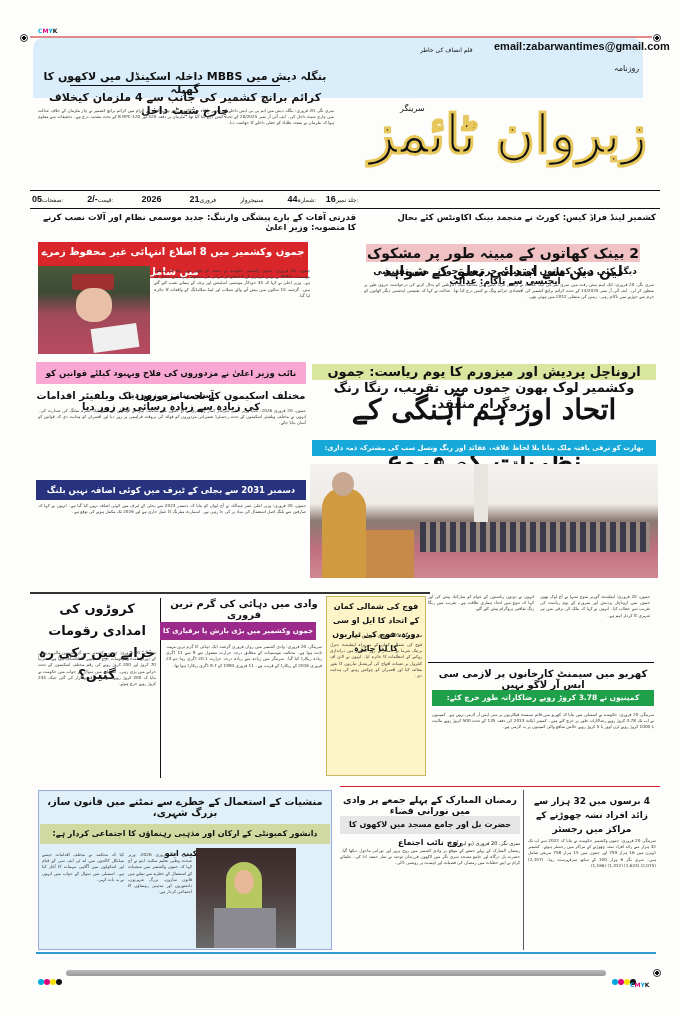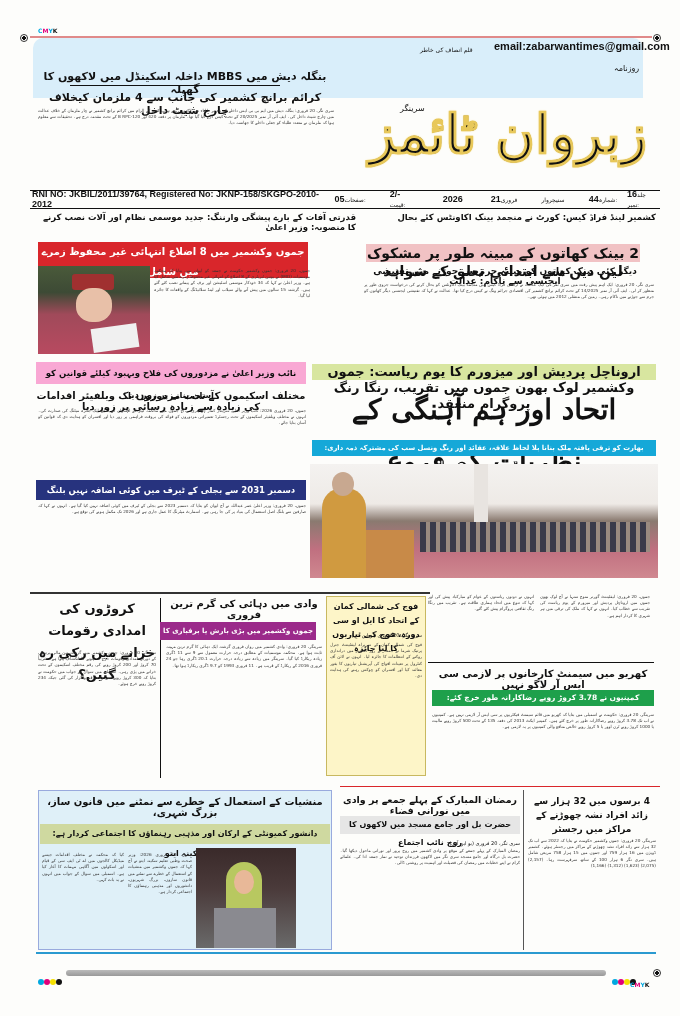--- a/index.html
+++ b/index.html
@@ -54,21 +54,20 @@
 <div class="abs logo" style="left:353px;top:88px;width:310px;text-align:center;line-height:92px">زبروان ٹائمز</div>
 <div class="abs srinagar urdu" style="left:400px;top:104px">سرینگر</div>
 
 <div class="abs hl urdu" style="left:40px;top:70px;width:290px;font-size:11px">بنگلہ دیش میں MBBS داخلہ اسکینڈل میں لاکھوں کا گھپلہ</div>
 <div class="abs rule" style="left:70px;top:85px;width:210px"></div>
 <div class="abs hl urdu" style="left:40px;top:91px;width:290px;font-size:11px">کرائم برانچ کشمیر کی جانب سے 4 ملزمان کیخلاف چارج شیٹ داخل</div>
 <div class="abs body-text urdu" style="left:38px;top:108px;width:296px;height:76px">سری نگر، 20 فروری: بنگلہ دیش میں ایم بی بی ایس داخلے کے نام پر طلباء سے لاکھوں روپے ہڑپ کرنے کے الزام میں کرائم برانچ کشمیر نے چار ملزمان کے خلاف عدالت میں چارج شیٹ داخل کی۔ ایف آئی آر نمبر 20/2025 کے تحت کیس درج کیا گیا تھا۔ ملزمان پر دفعہ 420 اور 120-B RPC کے تحت مقدمہ درج ہے۔ تحقیقات سے معلوم ہوا کہ ملزمان نے متعدد طلباء کو جعلی داخلے کا جھانسہ دیا۔</div>
 
 <div class="abs rule" style="left:30px;top:190px;width:630px"></div>
 <div class="abs infobar" style="left:32px;top:192px;width:626px;height:14px">
-  <span>RNI NO: JKBIL/2011/39764, Registered No: JKNP-158/SKGPO-2010-2012</span>
   <span><span>05</span><span class="u">صفحات:</span></span>
   <span style="margin-left:14px"><span>2/-</span><span class="u">قیمت:</span></span>
   <span style="margin-left:18px">2026</span>
   <span style="margin-left:18px"><span>21</span><span class="u">فروری</span></span>
   <span class="u" style="margin-left:14px">سنیچروار</span>
   <span style="margin-left:14px"><span>44</span><span class="u">شمارہ:</span></span>
   <span><span>16</span><span class="u">جلد نمبر:</span></span>
 </div>
 <div class="abs rule" style="left:30px;top:208px;width:630px"></div>
 

